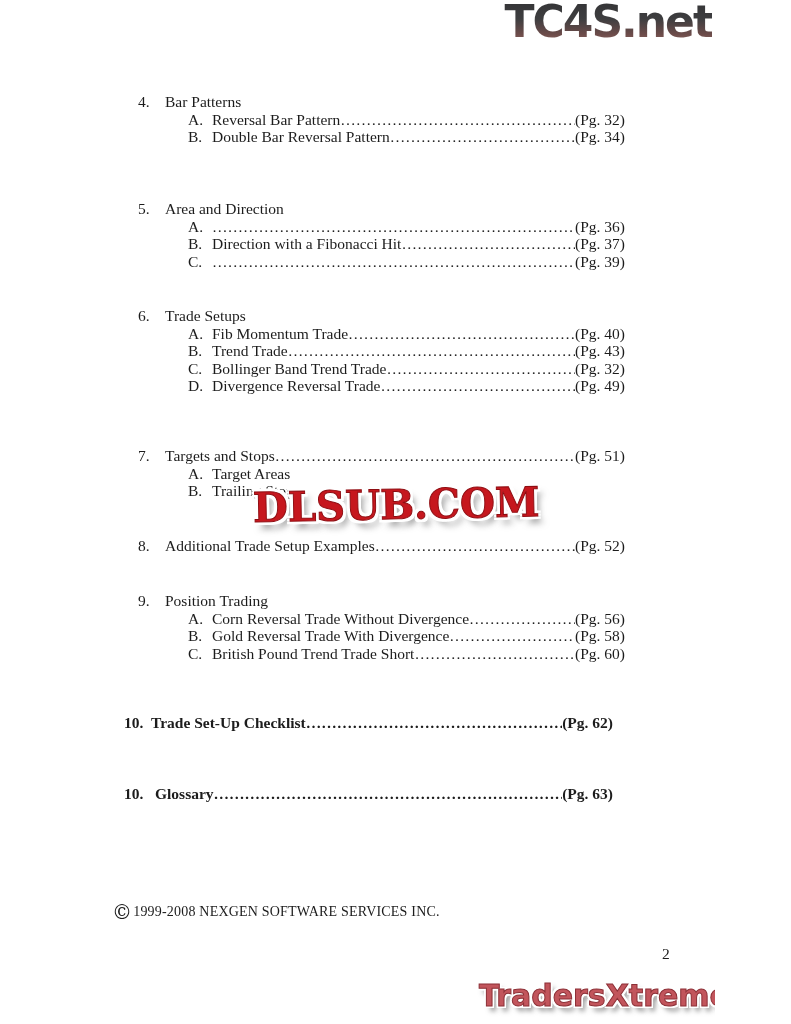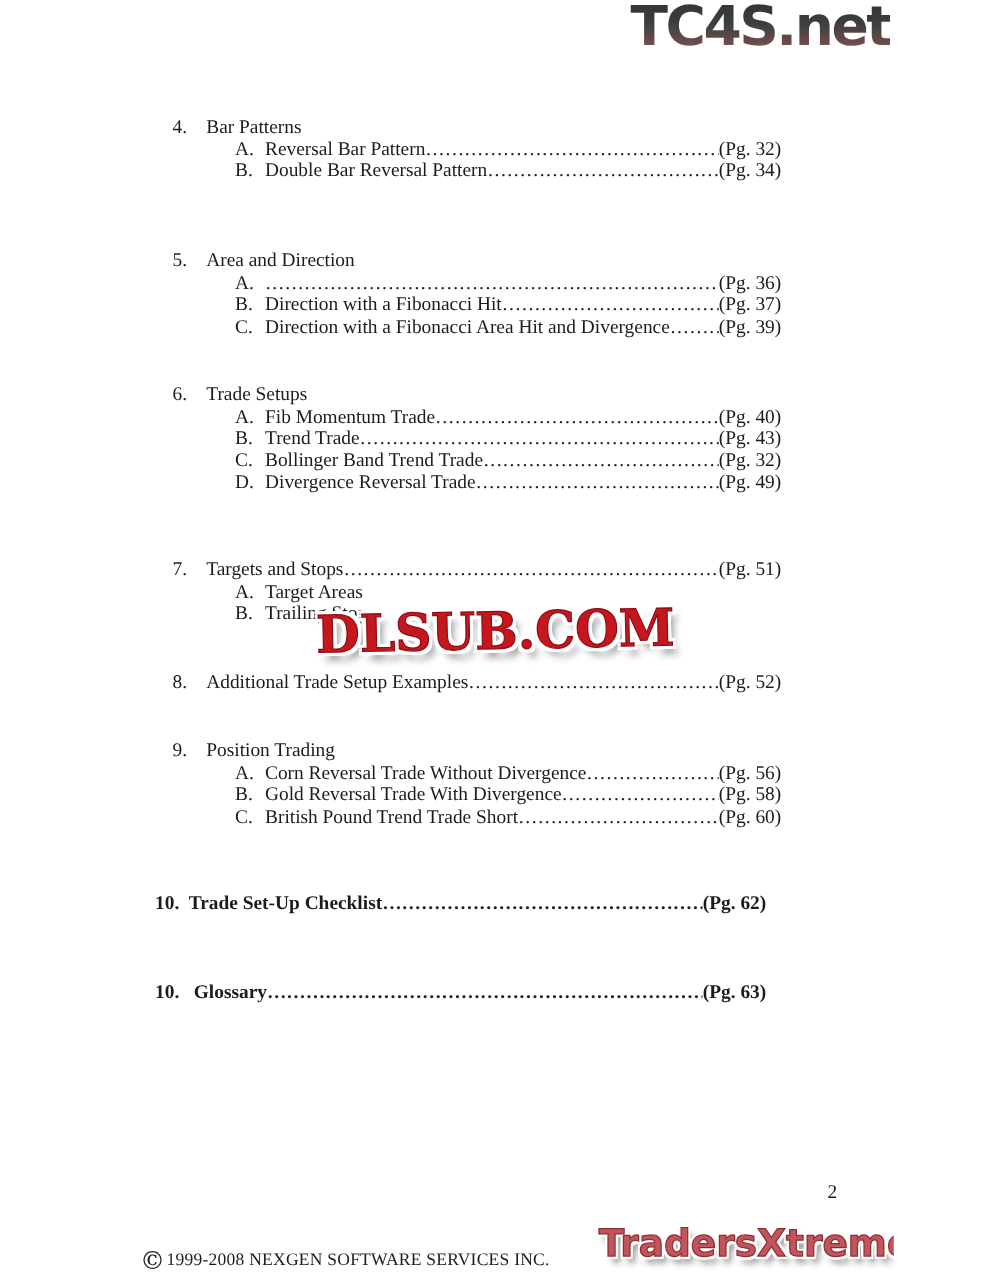--- a/index.html
+++ b/index.html
@@ -84,21 +84,21 @@
       -2px -2px 0 #ffffff, 2px -2px 0 #ffffff,
       -2px 2px 0 #ffffff, 2px 2px 0 #ffffff,
       0 -2px 0 #ffffff, 0 2px 0 #ffffff,
       -2px 0 0 #ffffff, 2px 0 0 #ffffff,
       4px 5px 5px rgba(120,120,120,0.8);
   }
 
   
   .copyright{
     position:absolute;
-    left:112px;top:996px;
+    left:112px;top:900px;
     font-size:14px;
     letter-spacing:0.2px;
     white-space:nowrap;
   }
   .copy-sym{font-size:20px;vertical-align:-3px;margin-right:1px;font-family:"DejaVu Serif",serif;}
   .pagenum{
     position:absolute;
     left:662px;top:945px;
     font-size:15.5px;
   }
@@ -140,21 +140,20 @@
       <span class="pg">(Pg. 36)</span>
     </div>
     <div class="row item-row">
       <span class="letter">B.</span>
       <span class="itext">Direction with a Fibonacci Hit</span>
       <span class="leader">…………………………………………………………………………………………………………</span>
       <span class="pg">(Pg. 37)</span>
     </div>
     <div class="row item-row">
       <span class="letter">C.</span>
-      <span class="itext">Direction with a Fibonacci Area Hit and Divergence</span>
       <span class="leader">…………………………………………………………………………………………………………</span>
       <span class="pg">(Pg. 39)</span>
     </div>
   </div>
 
   <div class="sec" style="top:307px">
     <div class="row">
       <span class="num">6.</span>
       <span class="title">Trade Setups</span>
     </div>

